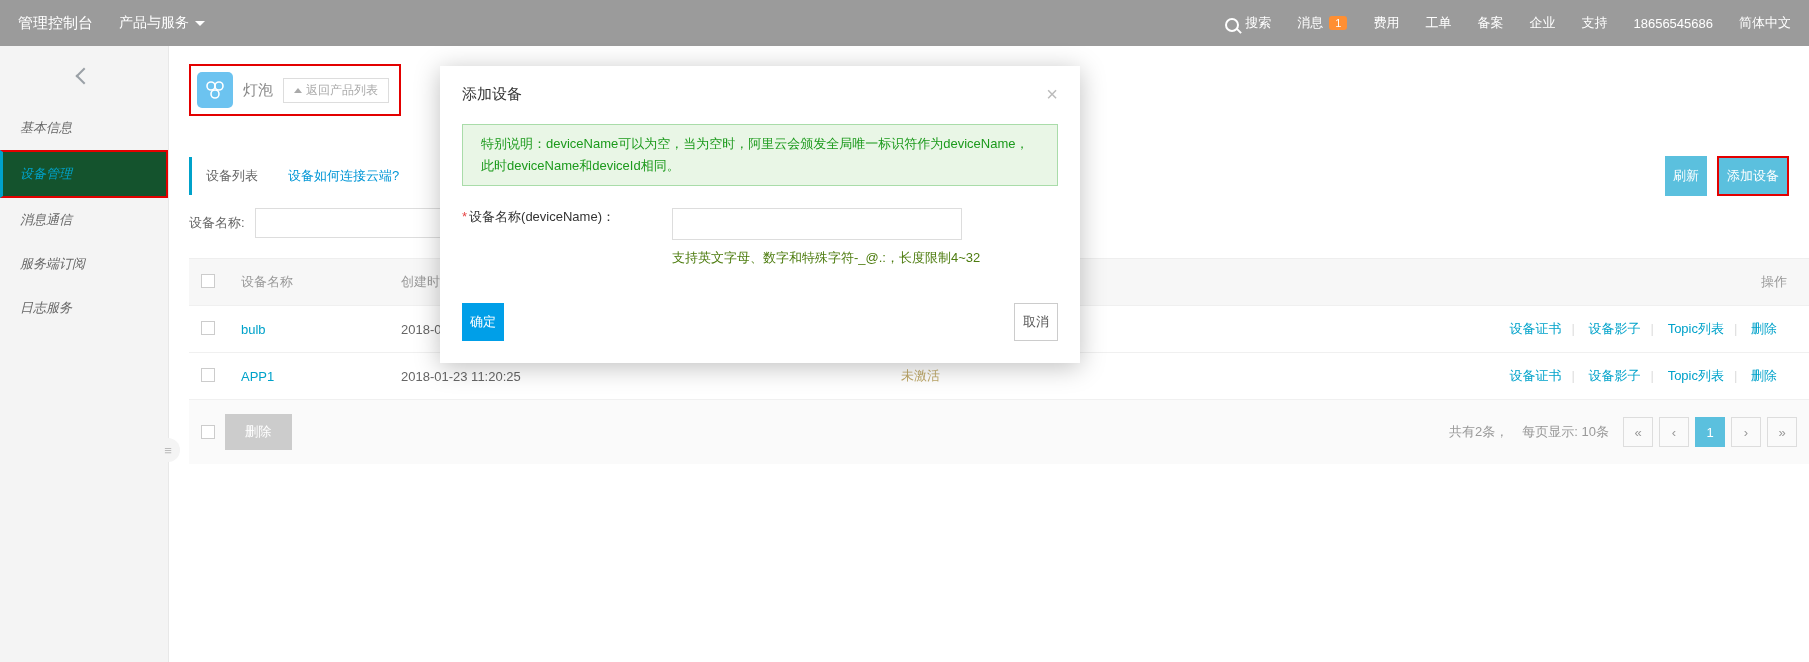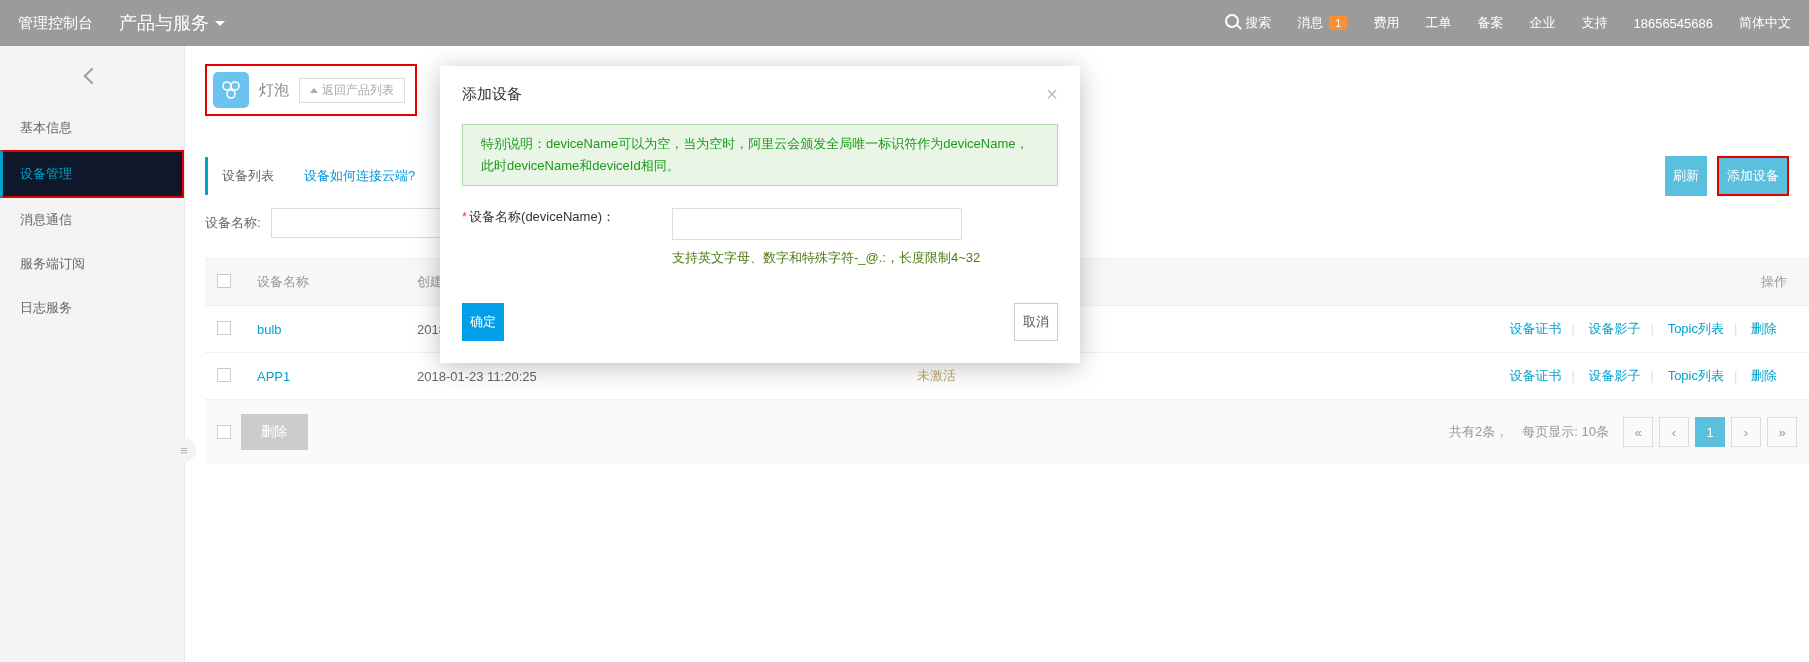--- a/index.html
+++ b/index.html
@@ -2,39 +2,39 @@
 <html><head>
 <meta charset="utf-8">
 <style>
   * { box-sizing: border-box; margin: 0; padding: 0; }
   body { font-family: "Microsoft YaHei", "PingFang SC", Arial, sans-serif; font-size: 13px; color: #333; background: #fff; width: 1809px; }
 
   
   .topbar { height: 46px; background: #9b9b9b; color: #fff; display: flex; align-items: center; padding: 0 18px; }
   .topbar .left { display: flex; align-items: center; gap: 26px; }
   .topbar .brand { font-size: 15px; }
-  .topbar .products { display: flex; align-items: center; gap: 6px; font-size: 18px; cursor: pointer; }
+  .topbar .products { display: flex; align-items: center; gap: 6px; font-size: 14px; cursor: pointer; }
   .caret-down { width: 0; height: 0; border-left: 5px solid transparent; border-right: 5px solid transparent; border-top: 5px solid #fff; }
   .topbar .right { margin-left: auto; display: flex; align-items: center; gap: 26px; }
-  .topbar .search { display: flex; align-items: flex-start; gap: 6px; cursor: pointer; }
+  .topbar .search { display: flex; align-items: flex-end; gap: 6px; cursor: pointer; }
   .search-icon { width: 14px; height: 14px; border: 2px solid #fff; border-radius: 50%; position: relative; }
   .search-icon::after { content: ""; position: absolute; width: 2px; height: 6px; background: #fff; transform: rotate(-45deg); right: -3px; bottom: -4px; }
   .msg { display: flex; align-items: center; gap: 6px; cursor: pointer; }
   .badge { background: #ff8f33; color: #fff; padding: 1px 6px; border-radius: 3px; font-size: 11px; }
   .nav-item { cursor: pointer; }
 
   
   .body-wrap { display: flex; height: 616px; }
 
   
-  .sidebar { width: 185px; background: #f4f4f4; border-right: 1px solid #e8e8e8; position: relative; }
+  .sidebar { width: 169px; background: #f4f4f4; border-right: 1px solid #e8e8e8; position: relative; font-style: italic; }
   .sidebar .back { height: 60px; display: flex; align-items: center; justify-content: center; cursor: pointer; }
   .chevron-left { width: 12px; height: 12px; border-left: 2px solid #9aa0a6; border-bottom: 2px solid #9aa0a6; transform: rotate(45deg); }
   .side-item { padding: 13px 20px; color: #666; cursor: pointer; }
-  .side-item.active { background: #0f172a; color: #00a2ca; border-left: 3px solid #00a2ca; padding-left: 17px; }
+  .side-item.active { background: #14532d; color: #00a2ca; border-left: 3px solid #00a2ca; padding-left: 17px; }
   .highlight-red { border: 2px solid #e30000; }
   .collapse-icon { position: absolute; right: -12px; bottom: 200px; width: 24px; height: 24px; background: #f4f4f4; border-radius: 50%; display: flex; align-items: center; justify-content: center; color: #bbb; font-weight: bold; }
 
   
   .main { flex: 1; padding: 18px 0 0 20px; position: relative; }
 
   .product-box { display: inline-flex; align-items: center; gap: 10px; padding: 6px 10px 6px 6px; border: 2px solid #e30000; }
   .product-icon { width: 36px; height: 36px; background: #6cc3f0; border-radius: 5px; display: flex; align-items: center; justify-content: center; }
   .product-icon svg { width: 24px; height: 24px; }
   .product-name { color: #888; font-size: 15px; }

